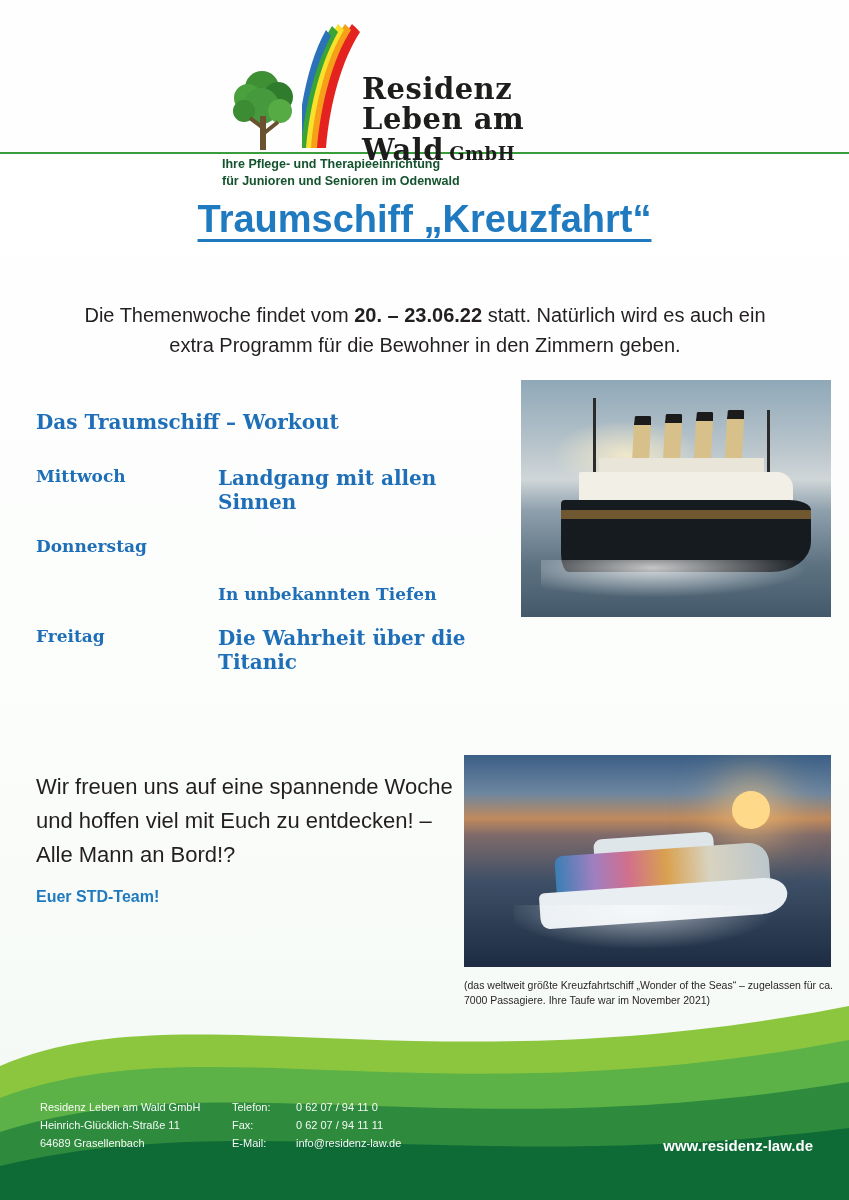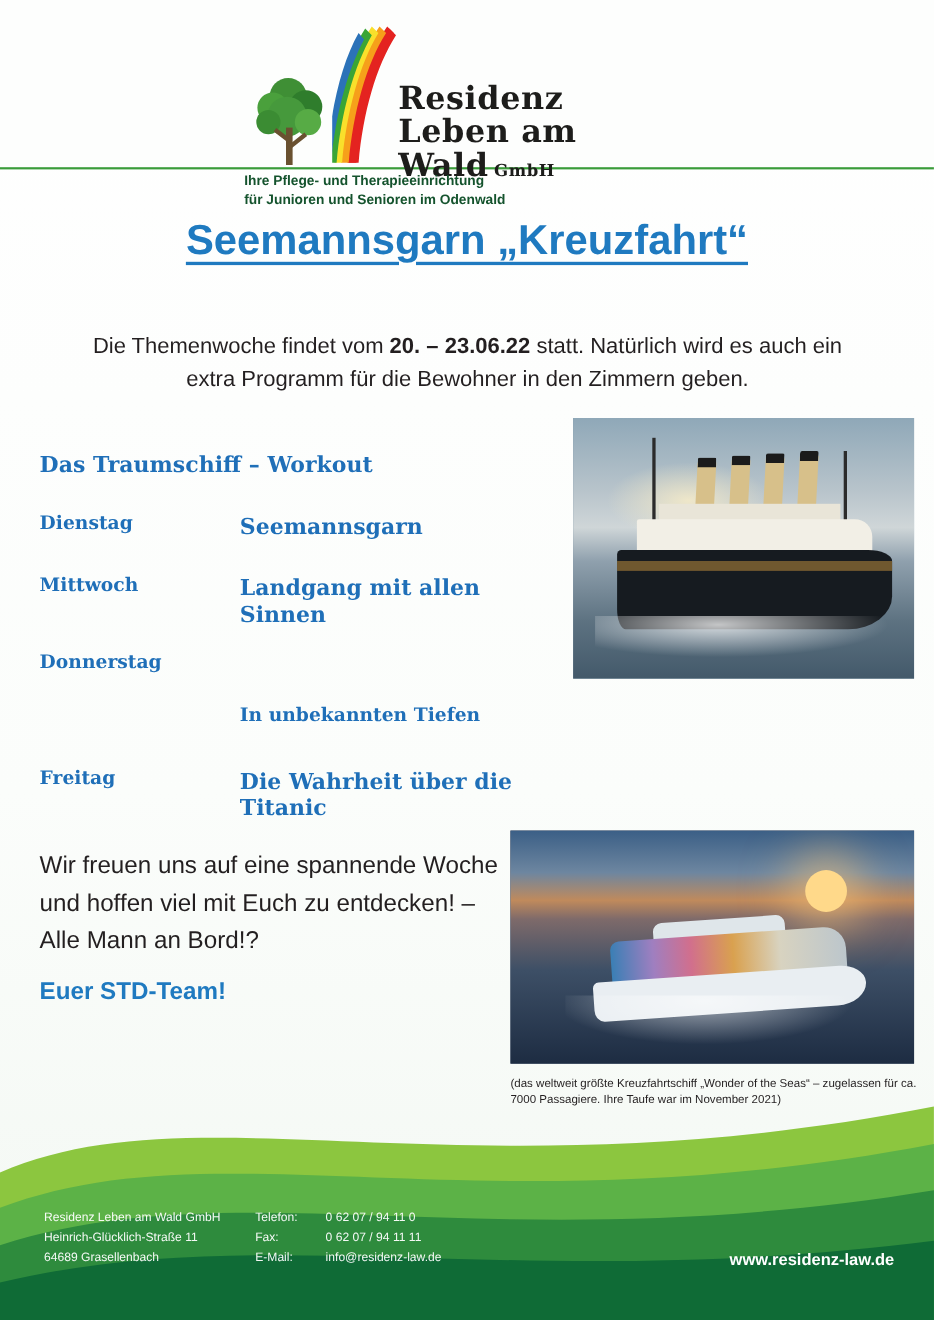--- a/index.html
+++ b/index.html
@@ -60,21 +60,21 @@
   .brand-line2 {
     font-family: "DejaVu Serif", serif;
     font-size: 29px;
     font-weight: 700;
     color: #1d1d1b;
     letter-spacing: 0.5px;
     line-height: 1.05;
   }
   .brand-gmbh {
     font-family: "DejaVu Serif", serif;
-    font-size: 15px;
+    font-size: 18px;
     font-weight: 700;
     color: #1d1d1b;
     margin-left: 5px;
   }
   .brand-sub {
     position: absolute;
     left: 222px; top: 156px;
     width: 420px;
     font-size: 12.5px;
     font-weight: 700;
@@ -132,21 +132,21 @@
     font-weight: 700;
     color: #1f6fb8;
   }
   .sched-cont {
     margin-left: 182px;
     font-family: "DejaVu Serif", serif;
     font-size: 17px;
     font-weight: 700;
     color: #1f6fb8;
     margin-top: -8px;
-    margin-bottom: 38px;
+    margin-bottom: 22px;
   }
 
   
   .photo1 {
     position: absolute;
     left: 521px; top: 380px;
     width: 310px; height: 237px;
     overflow: hidden;
     background: #7a93a6;
   }
@@ -269,21 +269,21 @@
     position: absolute;
     left: 36px; top: 770px;
     width: 420px;
     font-size: 22px;
     color: #231f20;
     line-height: 1.55;
   }
   .closing-team {
     position: absolute;
     left: 36px; top: 888px;
-    font-size: 22px;
+    font-size: 16px;
     font-weight: 700;
     color: #1f7ac0;
   }
 
   
   .footer-wave {
     position: absolute;
     left: 0; bottom: 0;
     width: 849px; height: 230px;
   }
@@ -347,33 +347,29 @@
           <span>Leben am Wald</span><span class="brand-gmbh">GmbH</span>
         </div>
       </div>
     </div>
     <div class="brand-sub">
       <div>Ihre Pflege- und Therapieeinrichtung</div>
       <div>für Junioren und Senioren im Odenwald</div>
     </div>
   </div>
 
-  <div class="title">Seemannsgarn „Kreuzfahrt“</div>
+  <div class="title">Traumschiff „Kreuzfahrt“</div>
 
   <div class="intro">
     <span>Die Themenwoche findet vom </span><b>20. – 23.06.22</b><span> statt. Natürlich wird es auch ein extra Programm für die Bewohner in den Zimmern geben.</span>
   </div>
 
   <div class="schedule">
     <div class="sched-row">
       <div class="sched-title">Das Traumschiff – Workout</div>
-    </div>
-    <div class="sched-row">
-      <div class="sched-day">Dienstag</div>
-      <div class="sched-title">Seemannsgarn</div>
     </div>
     <div class="sched-row">
       <div class="sched-day">Mittwoch</div>
       <div class="sched-title">Landgang mit allen Sinnen</div>
     </div>
     <div class="sched-row">
       <div class="sched-day">Donnerstag</div>
     </div>
     <div class="sched-cont">In unbekannten Tiefen</div>
     <div class="sched-row">

